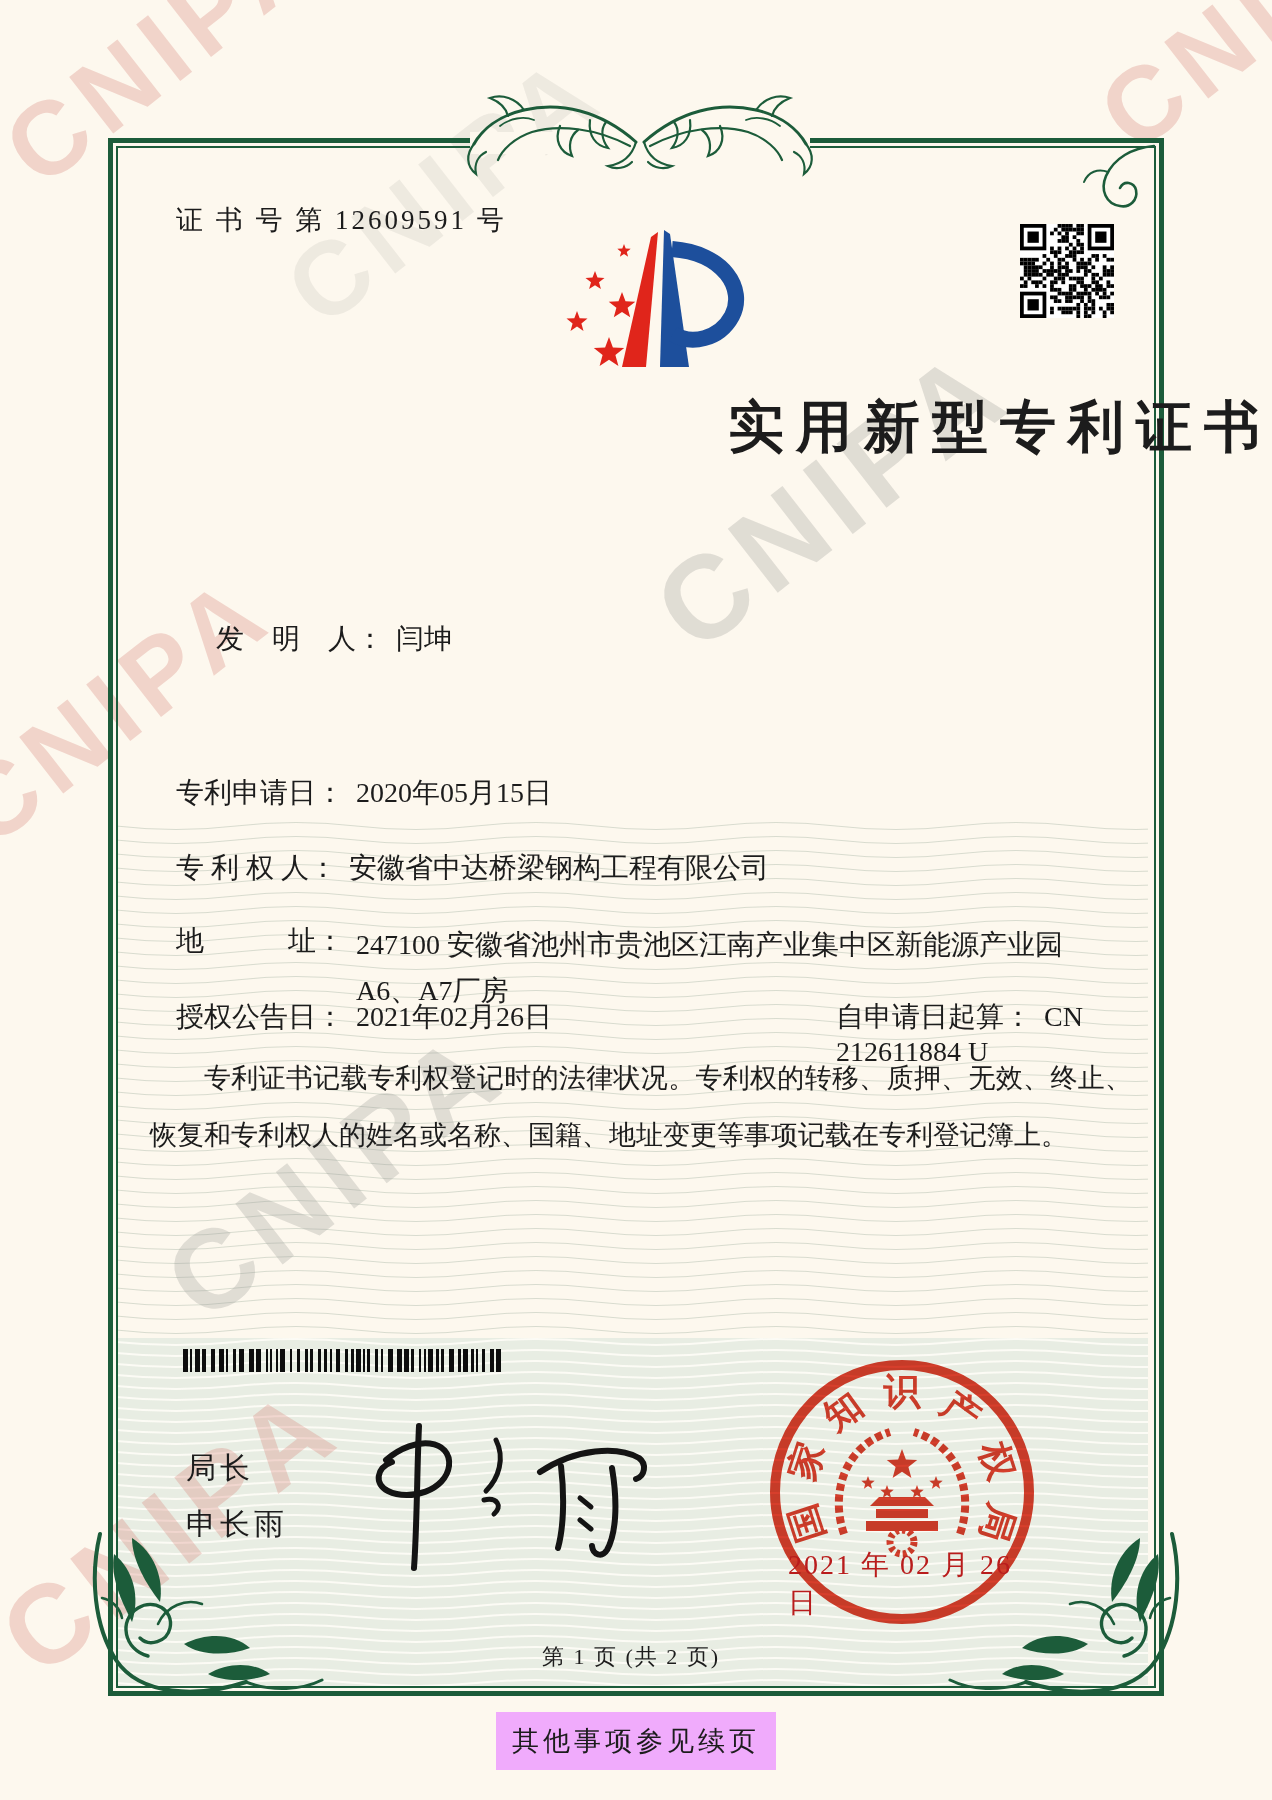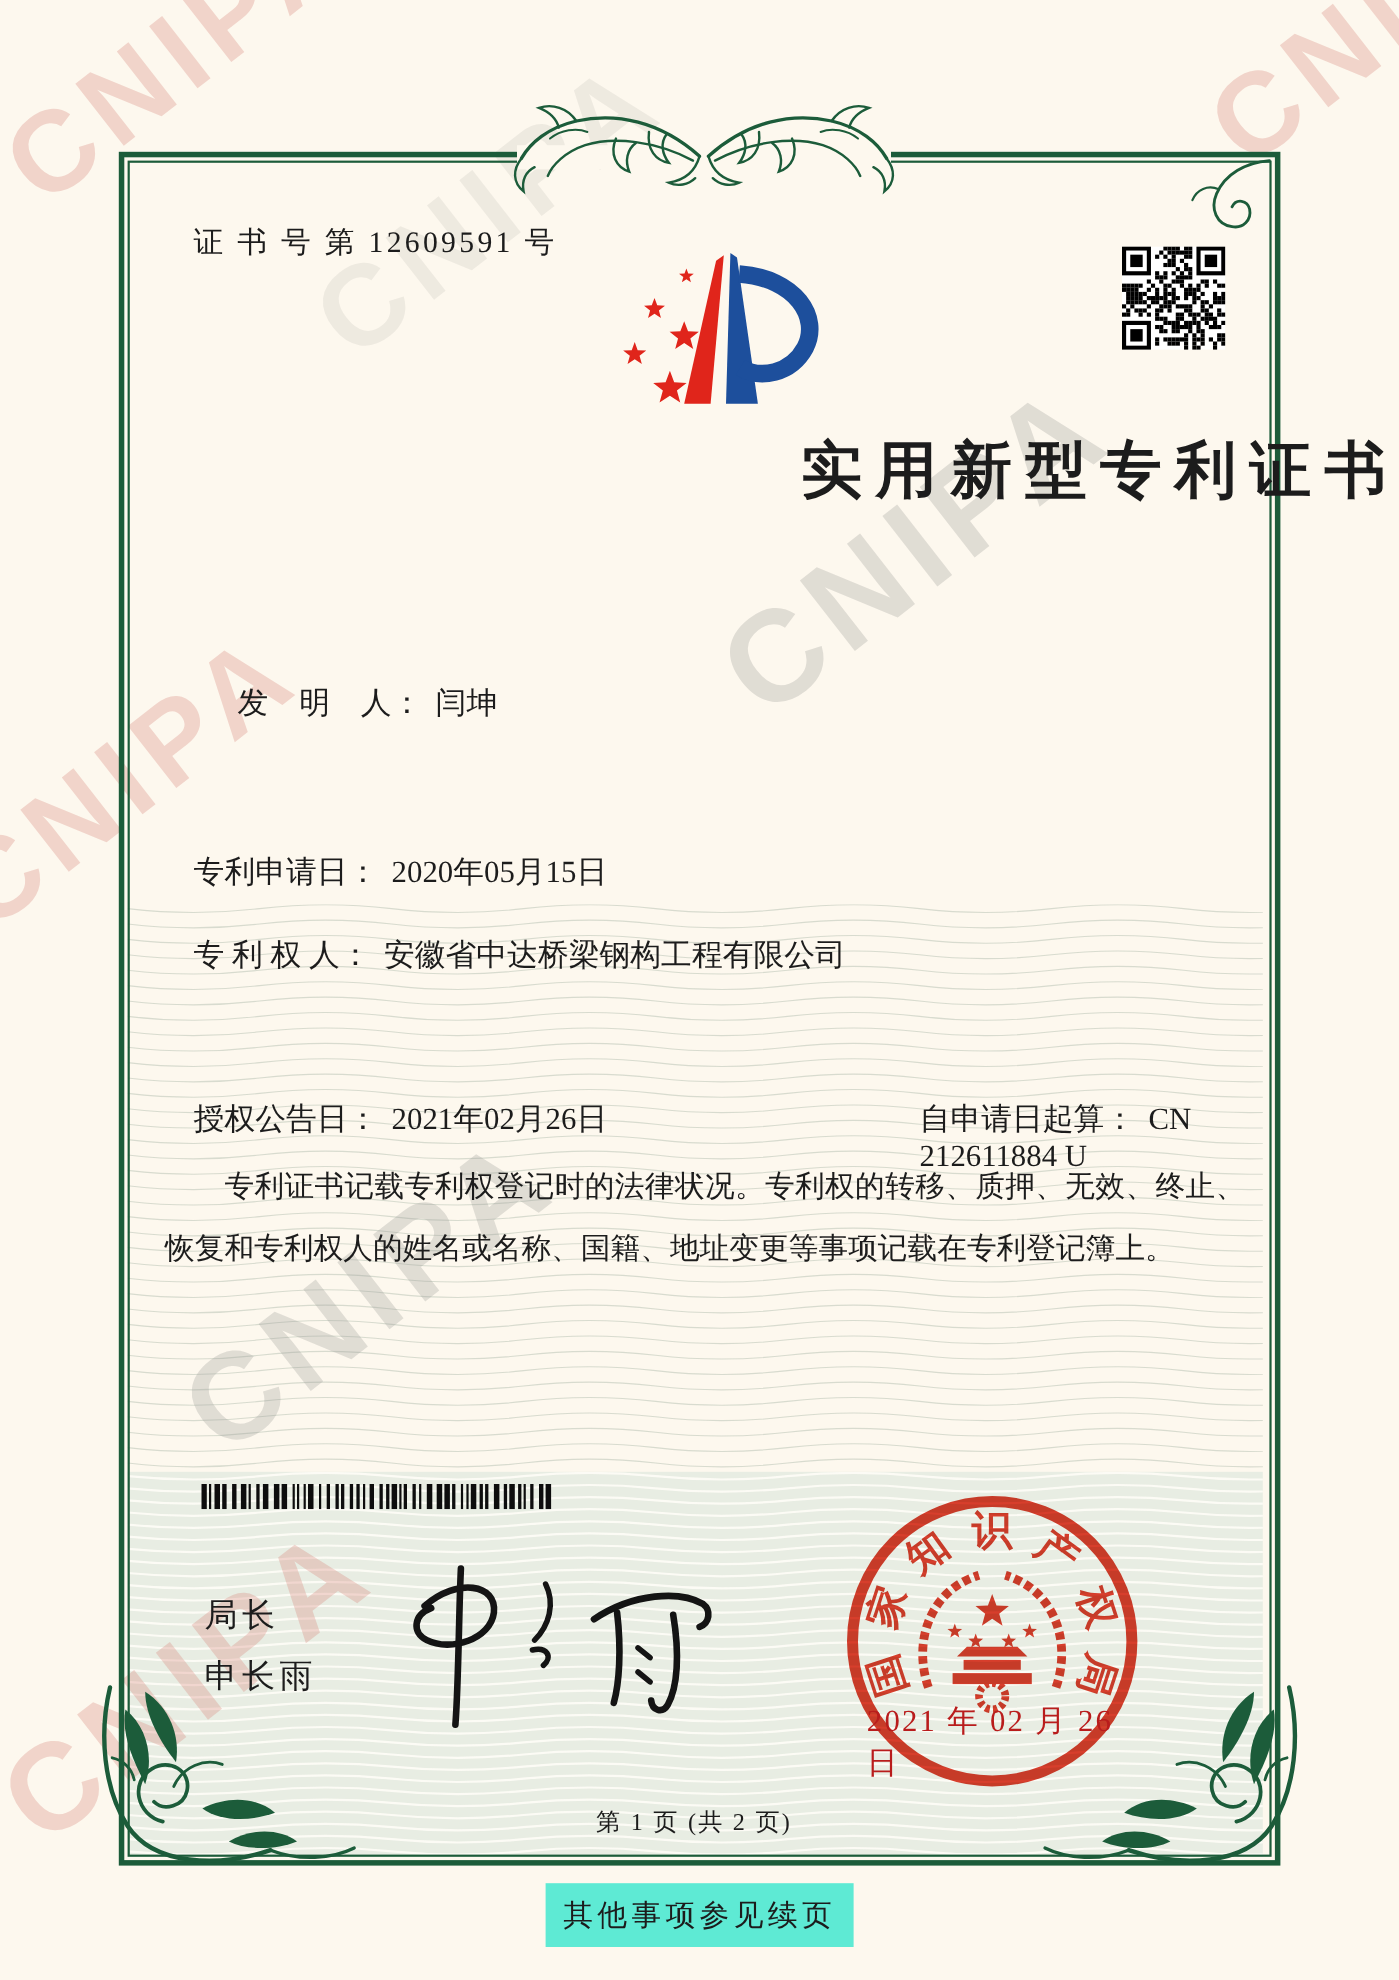--- a/index.html
+++ b/index.html
@@ -29,21 +29,21 @@
   .grant2{position:absolute;left:660px;top:0;}
   .paras{position:absolute;left:150px;top:1050px;width:982px;font-size:27px;line-height:57px;
          text-align:justify;z-index:3;}
   .paras p{margin:0;text-indent:2em;}
   .signer{position:absolute;left:186px;z-index:3;font-size:30px;letter-spacing:4px;
           font-family:"Liberation Sans","DejaVu Sans",sans-serif;}
   .sealdate{position:absolute;left:788px;top:1546px;width:240px;font-size:28px;letter-spacing:2px;
             z-index:5;color:#b91c1c;}
   .pagefoot{position:absolute;left:108px;top:1642px;width:1046px;text-align:center;font-size:22px;
             letter-spacing:2px;z-index:3;}
-  .contstrip{position:absolute;left:496px;top:1712px;width:280px;height:58px;background:#5eead4;
+  .contstrip{position:absolute;left:496px;top:1712px;width:280px;height:58px;background:#f0abfc;
              z-index:3;display:flex;align-items:center;justify-content:center;}
   .contstrip span{font-size:27px;letter-spacing:4px;}
   svg{display:block;}
 </style>
 </head>
 <body>
 
 <div id="page">
 
   <svg id="waves-upper" class="band" style="left:116px;top:822px;" width="1032" height="516">
@@ -447,20 +447,23 @@
 
   <div class="frow" style="top:620px;margin-left:40px;">
     <span class="lab">发　明　人：</span><span class="val">闫坤</span>
   </div>
   <div class="frow" style="top:774px;">
     <span class="lab">专利申请日：</span><span class="val">2020年05月15日</span>
   </div>
   <div class="frow" style="top:849px;">
     <span class="lab">专 利 权 人：</span><span class="val">安徽省中达桥梁钢构工程有限公司</span>
   </div>
+  <div class="frow" style="top:922px;">
+    <span class="lab">地　　　址：</span><span class="val addr-val">247100 安徽省池州市贵池区江南产业集中区新能源产业园A6、A7厂房</span>
+  </div>
   <div class="frow" style="top:998px;">
     <span class="lab">授权公告日：</span><span class="val">2021年02月26日</span>
     <span class="grant2">
       <span class="lab">自申请日起算：</span><span class="val">CN 212611884 U</span>
     </span>
   </div>
 
   <div class="paras">
     <p>专利证书记载专利权登记时的法律状况。专利权的转移、质押、无效、终止、恢复和专利权人的姓名或名称、国籍、地址变更等事项记载在专利登记簿上。</p>
   </div>

